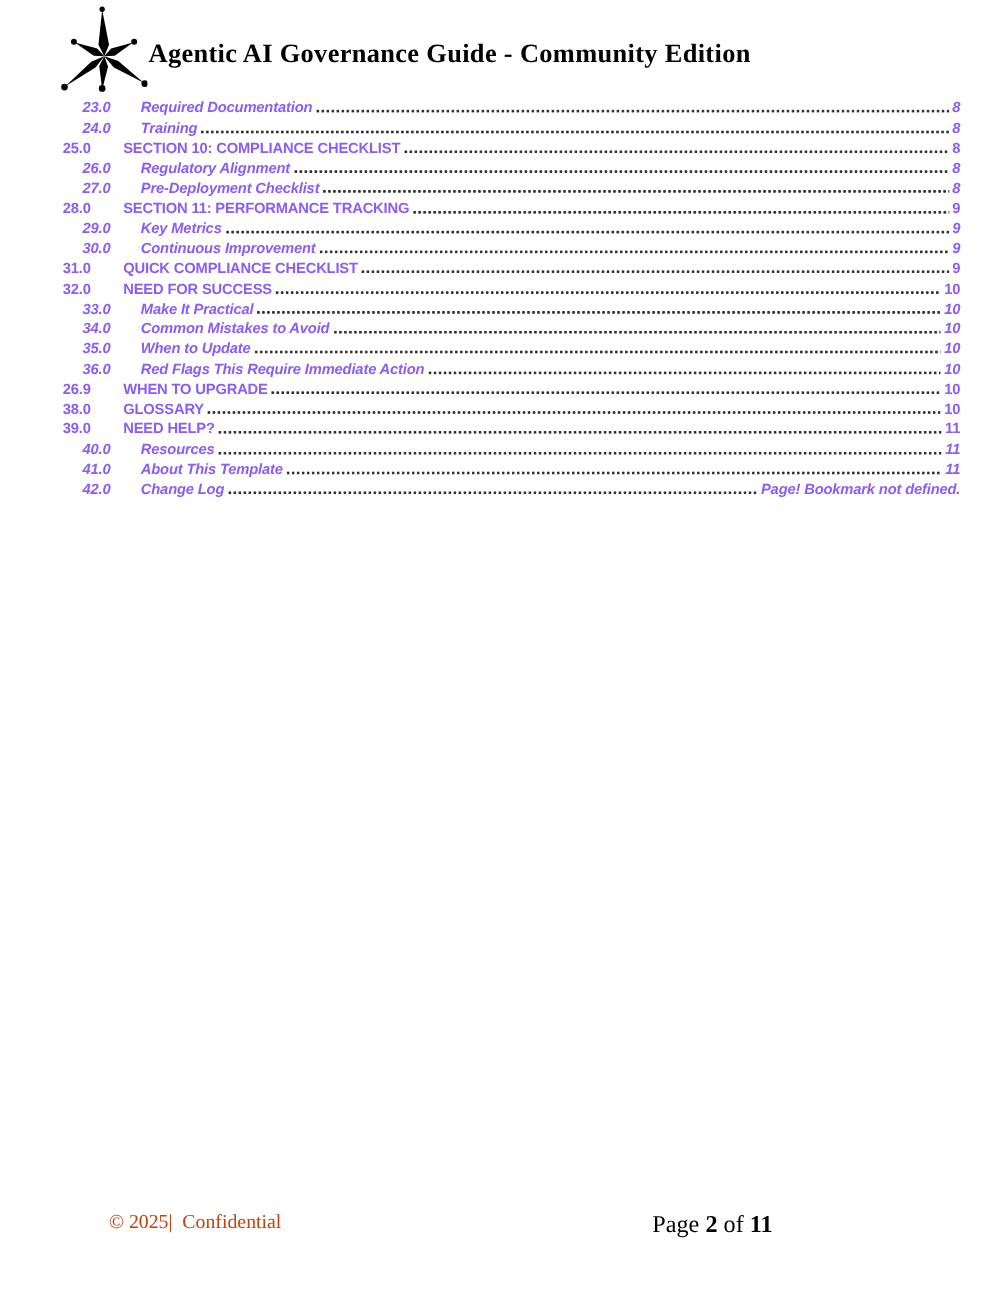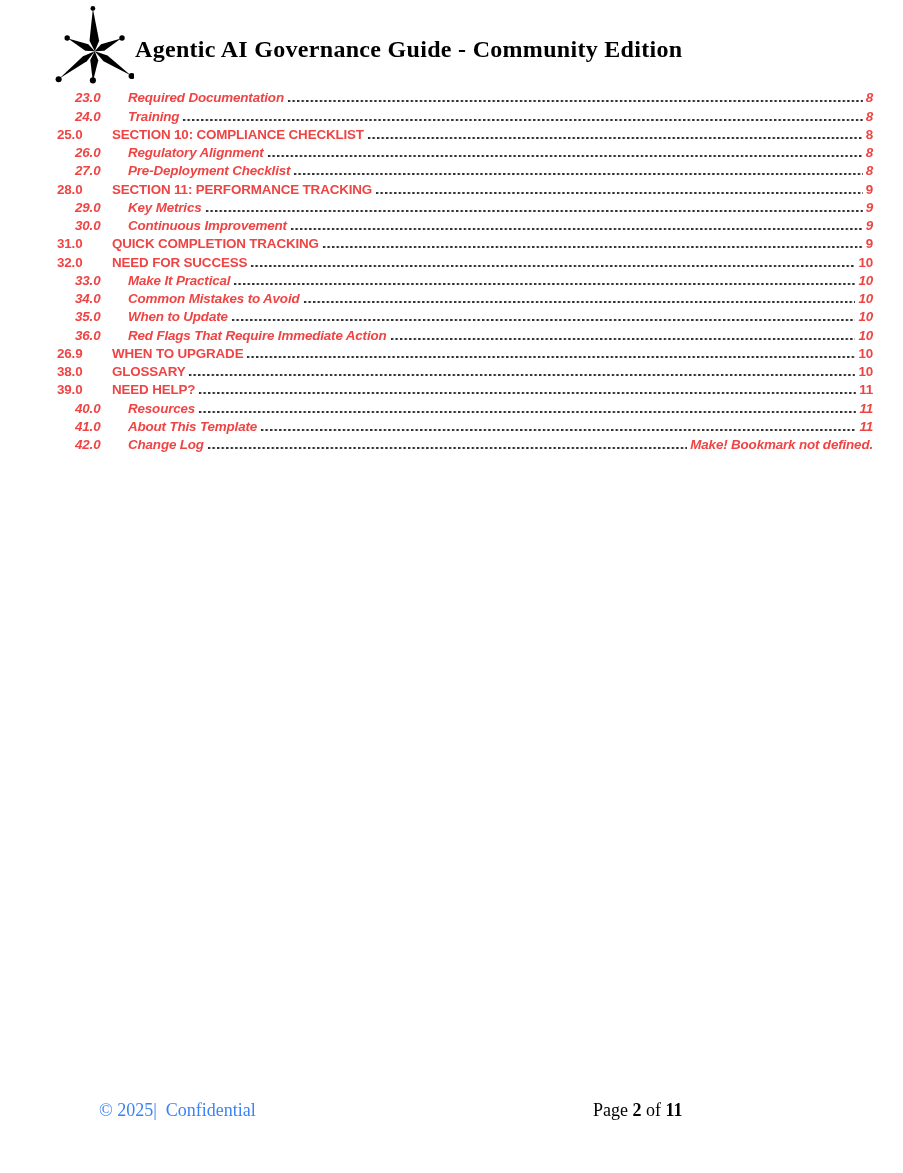--- a/index.html
+++ b/index.html
@@ -20,43 +20,43 @@
     font-size:24px;font-weight:700;letter-spacing:0.3px;
     white-space:nowrap;color:#000000;
   }
   
   .toc{position:absolute;top:88px;left:57px;width:816px;}
   .toc-row{
     display:flex;align-items:flex-end;
     height:18.25px;
     font-size:13.4px;font-weight:700;line-height:16px;
     letter-spacing:-0.15px;
-    color:#ef4444;cursor:pointer;
+    color:#8b5cf6;cursor:pointer;
   }
   .toc-row.lvl2{padding-left:18px;font-style:italic;}
   .toc-num{flex:0 0 auto;width:55px;}
   .lvl2 .toc-num{width:53px;}
   .toc-label{flex:0 0 auto;white-space:nowrap;}
   .toc-leader{
     flex:1 1 auto;height:16px;margin:0 3px 0 3px;
     background-image:radial-gradient(circle at 2px 2px,#2e2e2e 1.15px,transparent 1.5px);
     background-size:4.55px 4px;
     background-repeat:repeat-x;
     background-position:0 calc(100% - 3px);
   }
   .toc-page{flex:0 0 auto;text-align:right;white-space:nowrap;}
   
   .footer-left{
     position:absolute;left:99px;top:1100px;
-    font-family:"Liberation Serif",serif;font-size:18px;color:#3b82f6;
+    font-family:"Liberation Serif",serif;font-size:18px;color:#c2410c;
     white-space:pre;
   }
   .footer-right{
     position:absolute;left:593px;top:1100px;
-    font-family:"Liberation Serif",serif;font-size:18px;color:#000;
+    font-family:"Liberation Serif",serif;font-size:22px;color:#000;
     white-space:pre;
   }
   .footer-right b{font-weight:700;}
 </style>
 </head>
 <body>
 
 <div class="page">
 
   <div class="header">
@@ -123,21 +123,21 @@
       <span class="toc-page">9</span>
     </div>
       <div class="toc-row lvl2">
       <span class="toc-num">30.0</span>
       <span class="toc-label">Continuous Improvement</span>
       <span class="toc-leader"></span>
       <span class="toc-page">9</span>
     </div>
       <div class="toc-row lvl1">
       <span class="toc-num">31.0</span>
-      <span class="toc-label">QUICK COMPLETION TRACKING</span>
+      <span class="toc-label">QUICK COMPLIANCE CHECKLIST</span>
       <span class="toc-leader"></span>
       <span class="toc-page">9</span>
     </div>
       <div class="toc-row lvl1">
       <span class="toc-num">32.0</span>
       <span class="toc-label">NEED FOR SUCCESS</span>
       <span class="toc-leader"></span>
       <span class="toc-page">10</span>
     </div>
       <div class="toc-row lvl2">
@@ -153,21 +153,21 @@
       <span class="toc-page">10</span>
     </div>
       <div class="toc-row lvl2">
       <span class="toc-num">35.0</span>
       <span class="toc-label">When to Update</span>
       <span class="toc-leader"></span>
       <span class="toc-page">10</span>
     </div>
       <div class="toc-row lvl2">
       <span class="toc-num">36.0</span>
-      <span class="toc-label">Red Flags That Require Immediate Action</span>
+      <span class="toc-label">Red Flags This Require Immediate Action</span>
       <span class="toc-leader"></span>
       <span class="toc-page">10</span>
     </div>
       <div class="toc-row lvl1">
       <span class="toc-num">26.9</span>
       <span class="toc-label">WHEN TO UPGRADE</span>
       <span class="toc-leader"></span>
       <span class="toc-page">10</span>
     </div>
       <div class="toc-row lvl1">
@@ -191,20 +191,20 @@
       <div class="toc-row lvl2">
       <span class="toc-num">41.0</span>
       <span class="toc-label">About This Template</span>
       <span class="toc-leader"></span>
       <span class="toc-page">11</span>
     </div>
       <div class="toc-row lvl2">
       <span class="toc-num">42.0</span>
       <span class="toc-label">Change Log</span>
       <span class="toc-leader"></span>
-      <span class="toc-page">Make! Bookmark not defined.</span>
+      <span class="toc-page">Page! Bookmark not defined.</span>
     </div>
     </div>
 
   <div class="footer-left">© 2025|  Confidential</div>
   <div class="footer-right"><span>Page</span> <b>2</b> <span>of</span> <b>11</b></div>
 
 </div>
 
 </body></html>

